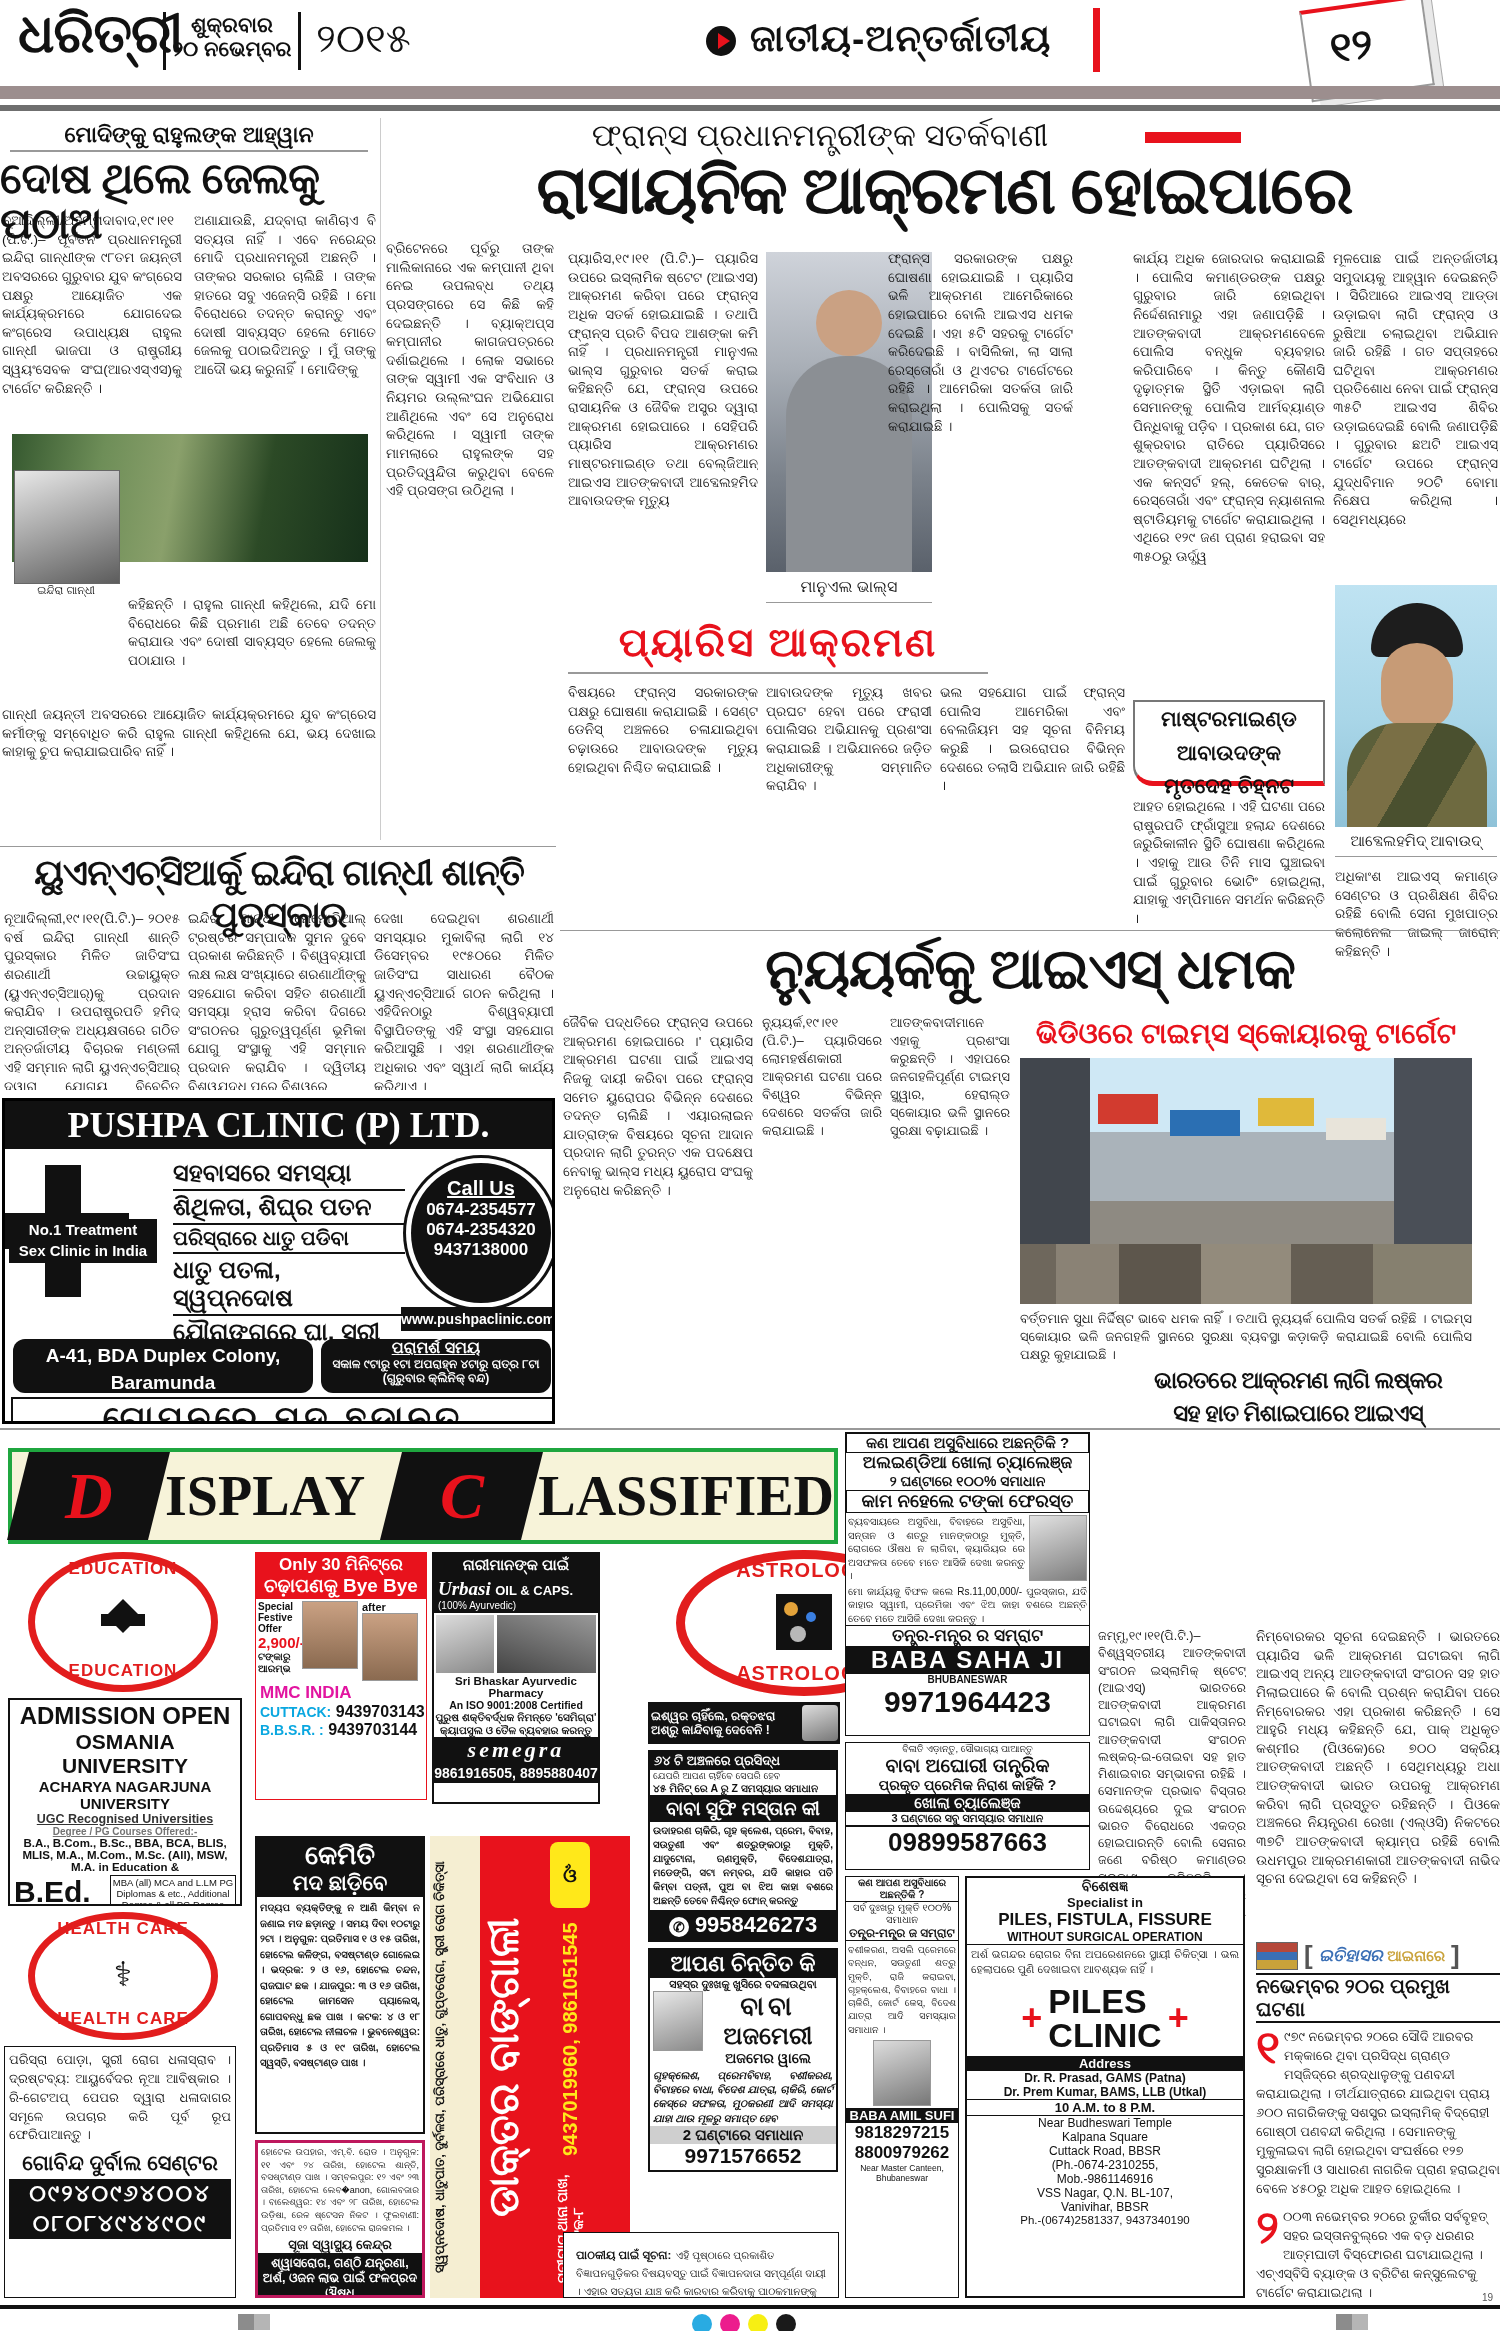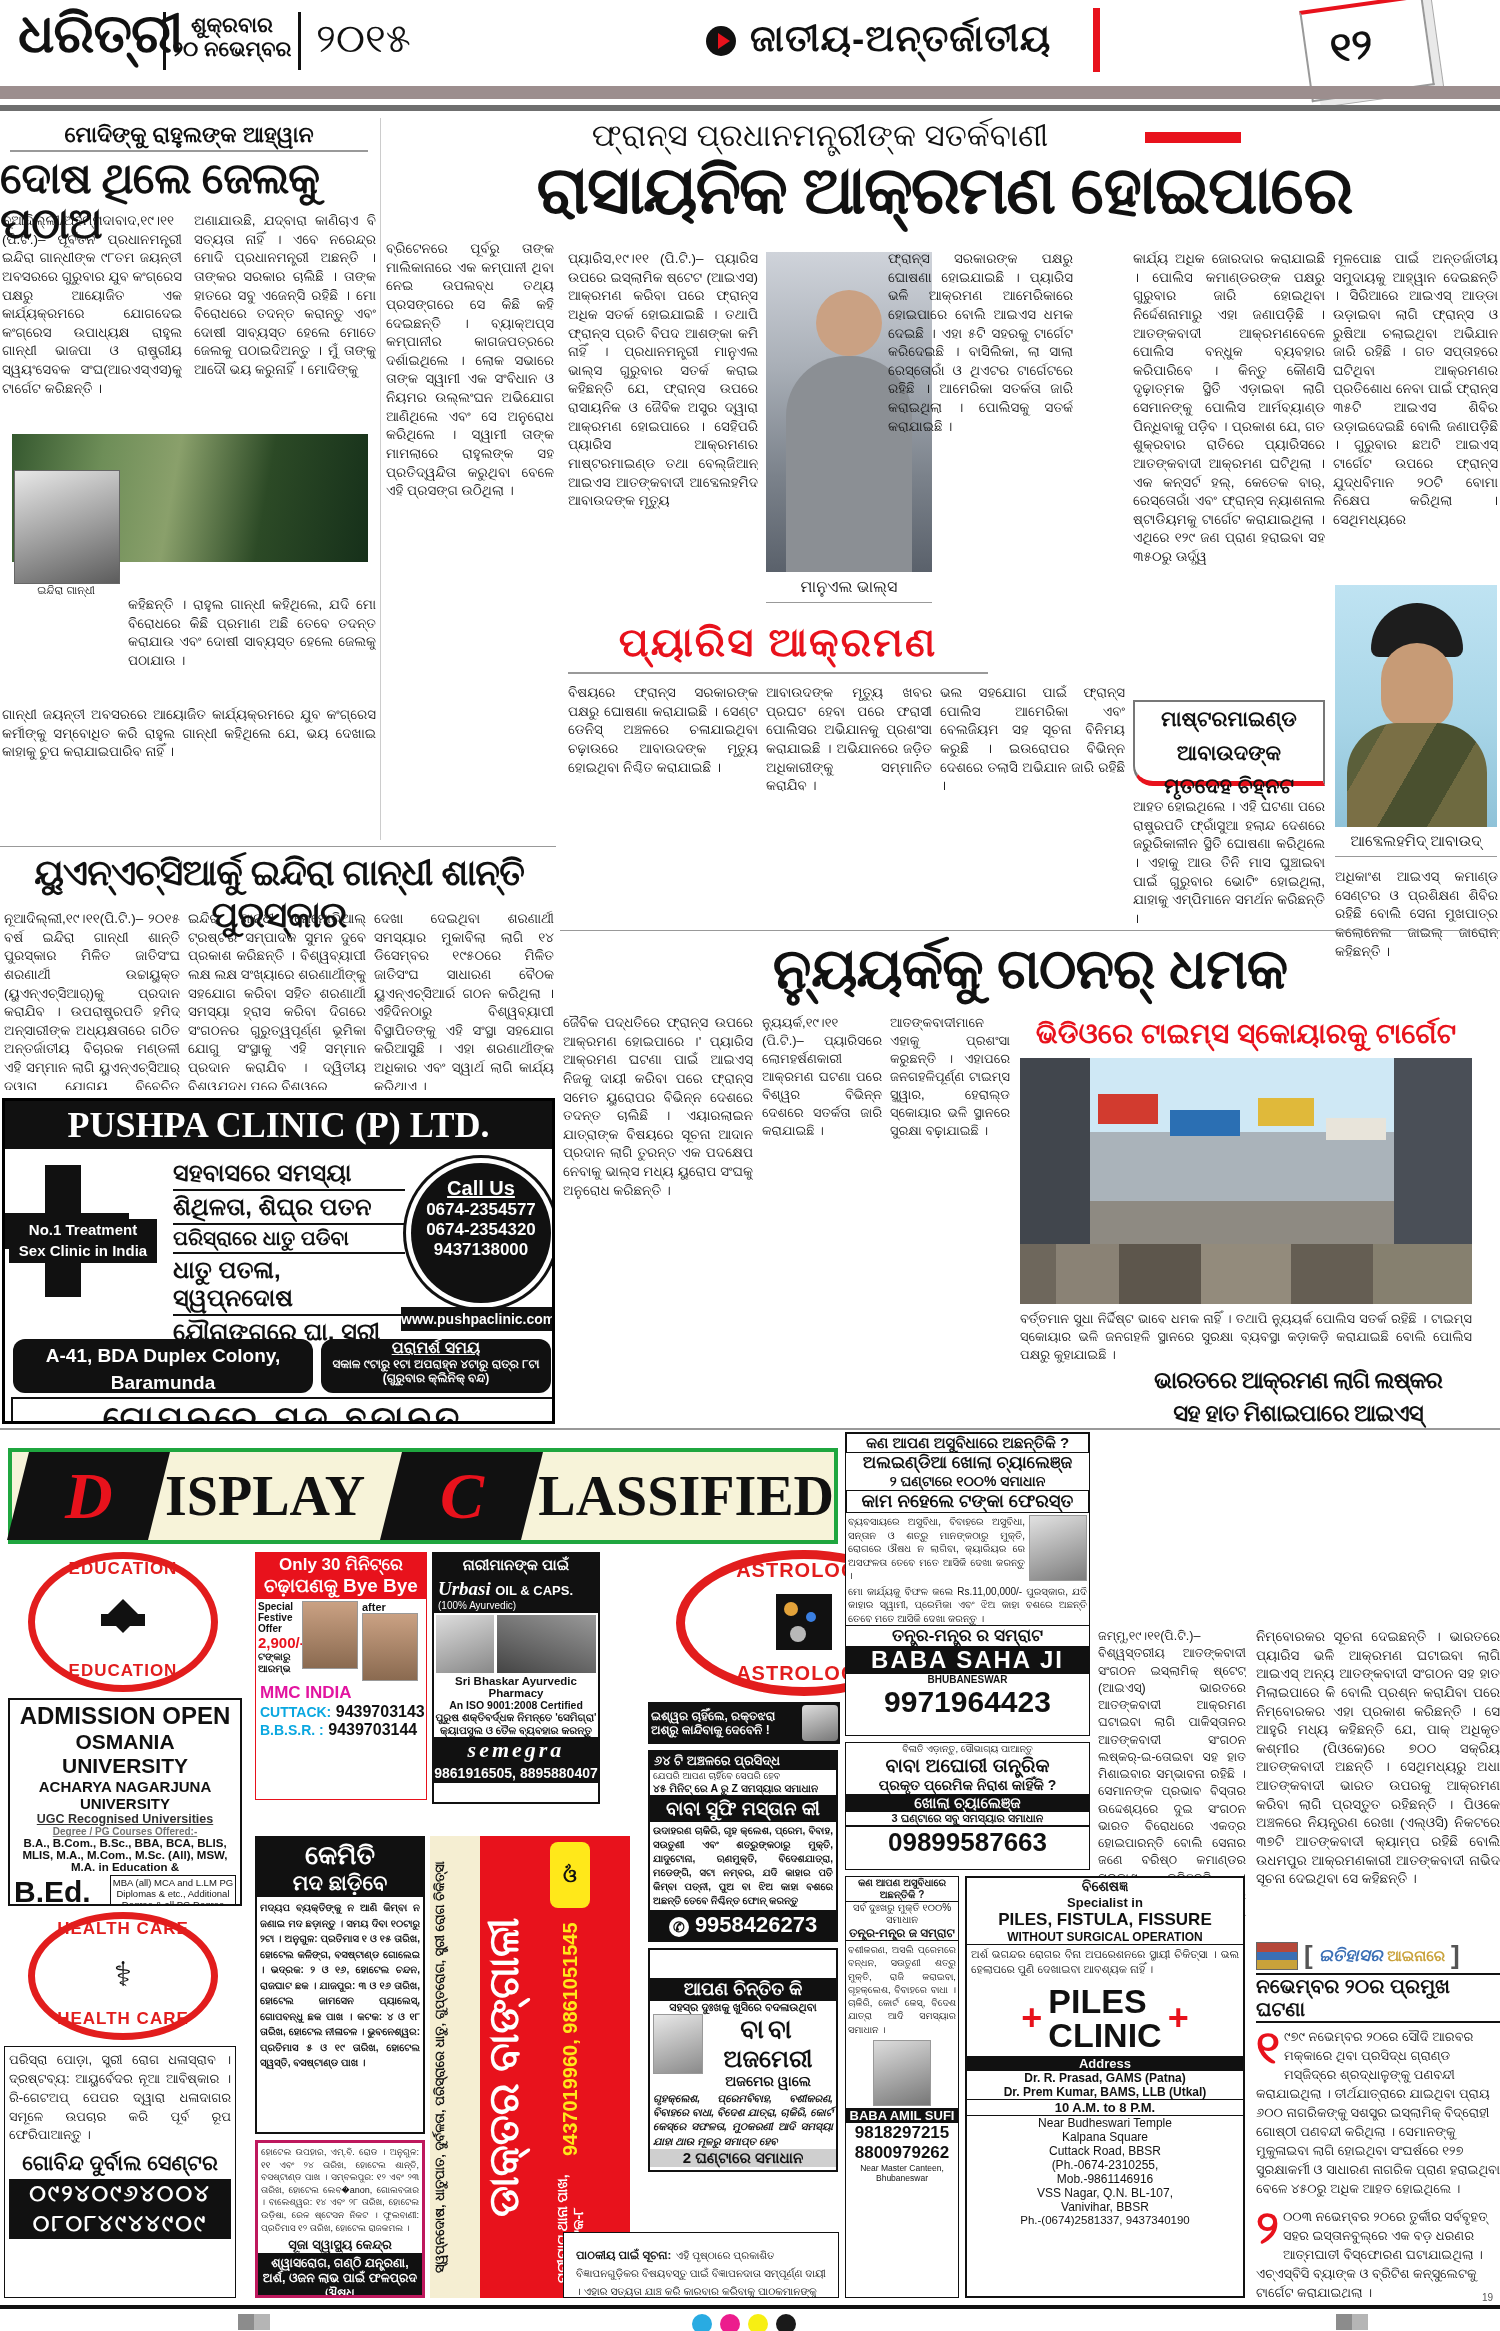--- a/index.html
+++ b/index.html
@@ -126,21 +126,21 @@
     <div class="abs strip" style="left:316px;top:238px;width:230px;height:54px;border-radius:12px;font-weight:normal;">
       <div class="b" style="font-size:16px;text-decoration:underline;">ପରାମର୍ଶ ସମୟ</div>
       <div class="b" style="font-size:12px;">ସକାଳ ୯ଟାରୁ ୧ଟା ଅପରାହ୍ନ ୪ଟାରୁ ରାତ୍ର ୮ଟା</div>
       <div class="b" style="font-size:12px;">(ଗୁରୁବାର କ୍ଲିନିକ୍ ବନ୍ଦ)</div>
     </div>
     <div class="ctr b" style="position:absolute;left:6px;top:296px;width:540px;font-size:34px;letter-spacing:4px;border:2px solid #111;">ଗୋପନରେ ମଦ ଛଡାନ୍ତୁ</div>
 
   </div>
 
   <div class="abs rule" style="left:560px;top:930px;width:940px;height:1px;"></div>
-  <div class="abs ctr b" style="left:560px;top:936px;width:940px;font-size:56px;letter-spacing:-1px;">ନ୍ୟୁୟର୍କକୁ ଗଠନର୍ ଧମକ</div>
+  <div class="abs ctr b" style="left:560px;top:936px;width:940px;font-size:56px;letter-spacing:-1px;">ନ୍ୟୁୟର୍କକୁ ଆଇଏସ୍ ଧମକ</div>
   <div class="abs ctr b red" style="left:1020px;top:1018px;width:452px;font-size:28px;">ଭିଡିଓରେ ଟାଇମ୍ସ ସ୍କୋୟାରକୁ ଟାର୍ଗେଟ</div>
   <div class="abs" style="left:1020px;top:1058px;width:452px;height:246px;background:linear-gradient(180deg,#cfe8f5 0 30%,#aab3ba 30% 58%,#8e8a82 58% 100%);overflow:hidden;">
     <div style="position:absolute;left:0;top:0;width:70px;height:200px;background:#41464d;"></div>
     <div style="position:absolute;right:0;top:0;width:78px;height:200px;background:#4a4f57;"></div>
     <div style="position:absolute;left:78px;top:36px;width:60px;height:30px;background:#d23b2f;"></div>
     <div style="position:absolute;left:150px;top:52px;width:70px;height:26px;background:#2b6fb3;"></div>
     <div style="position:absolute;left:238px;top:40px;width:56px;height:28px;background:#e0b93a;"></div>
     <div style="position:absolute;left:306px;top:60px;width:60px;height:22px;background:#e8e4da;"></div>
     <div style="position:absolute;left:0;bottom:0;width:452px;height:60px;background:linear-gradient(90deg,#6e675c 0 8%,#8a8275 8% 22%,#5d564c 22% 40%,#938b7c 40% 60%,#655e53 60% 78%,#86806f 78%);"></div>
   </div>
@@ -297,21 +297,21 @@
     <div class="strip" style="font-size:19px;padding:2px 0;">ବାବା ସୁଫି ମସ୍ତାନ କୀ</div>
     <div class="jst b" style="font-size:10px;line-height:1.4;padding:2px 3px;">ଉଦାହରଣ ଚାକିରି, ଗୃହ କ୍ଲେଶ, ପ୍ରେମ, ବିବାହ, ସଉତୁଣୀ ଏବଂ ଶତ୍ରୁଙ୍କଠାରୁ ମୁକ୍ତି, ଯାଦୁଟୋନା, ଋଣମୁକ୍ତି, ବିଦେଶଯାତ୍ରା, ମଡେଙ୍ଗି, ସଟା ନମ୍ବର, ଯଦି କାହାର ପତି କିମ୍ବା ପତ୍ନୀ, ପୁଅ ବା ଝିଅ କାହା ବଶରେ ଅଛନ୍ତି ତେବେ ନିଶ୍ଚିନ୍ତ ଫୋନ୍ କରନ୍ତୁ</div>
     <div class="strip" style="padding:2px 0;font-size:22px;">
       <span style="display:inline-block;width:20px;height:20px;border-radius:50%;background:#fff;color:#111;font-size:14px;line-height:20px;">✆</span>
       <span>9958426273</span>
       <div>9958426397</div>
     </div>
   </div>
 
   <div class="abs adbox" style="left:648px;top:1948px;width:190px;height:224px;">
-    <div class="strip" style="font-size:18px;padding:1px 0;margin-top:28px;">ଆପଣ ଚିନ୍ତିତ କି</div>
+    <div class="strip" style="font-size:22px;padding:1px 0;">ଆପଣ ଚିନ୍ତିତ କି</div>
     <div class="ctr b" style="font-size:11px;">ସହସ୍ର ଦୁଃଖକୁ ଖୁସିରେ ବଦଳାଉଥିବା</div>
     <div style="display:flex;padding:0 3px;">
       <div style="width:48px;height:58px;background:linear-gradient(160deg,#e8e8e8,#8a8a8a);border:1px solid #999;"></div>
       <div style="flex:1;text-align:center;">
         <span class="b" style="font-size:26px;letter-spacing:4px;">ବାବା</span>
         <div class="b" style="font-size:24px;">ଅଜମେରୀ</div>
         <div class="b" style="font-size:14px;">ଅଜମେର ୱାଲେ</div>
       </div>
     </div>
     <div class="jst b" style="font-style:italic;font-size:10.5px;line-height:1.35;padding:1px 3px;">ଗୃହକ୍ଲେଶ, ପ୍ରେମବିବାହ, ବଶୀକରଣ, ବିବାହରେ ବାଧା, ବିଦେଶ ଯାତ୍ରା, ଚାକିରି, କୋର୍ଟ କେସ୍ରେ ସଫଳତା, ମୁଠକରଣୀ ଆଦି ସମସ୍ୟା ଯାହା ଥାଉ ମୂଳରୁ ସମାପ୍ତ ହେବ</div>

